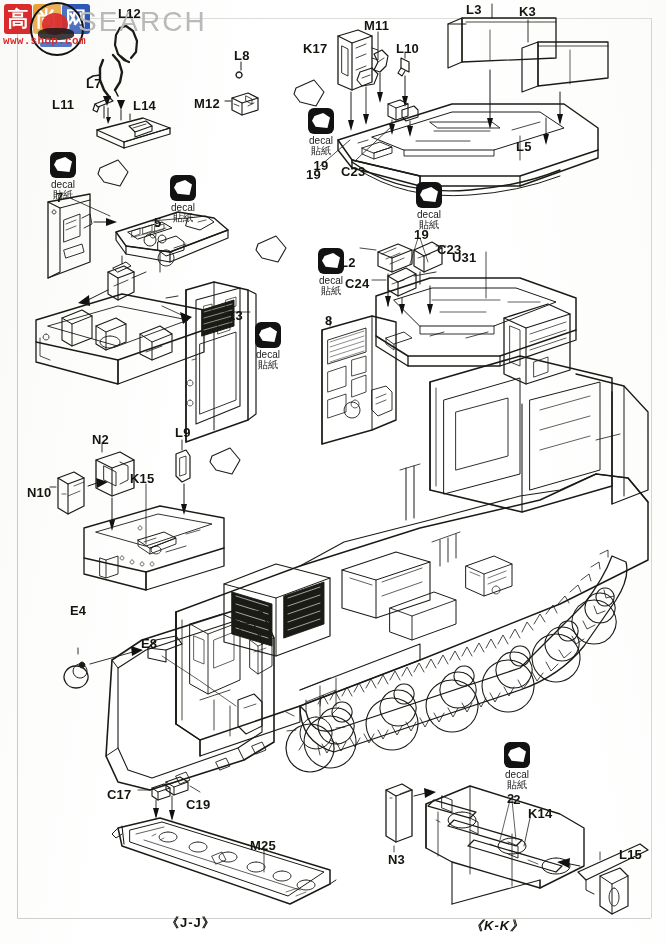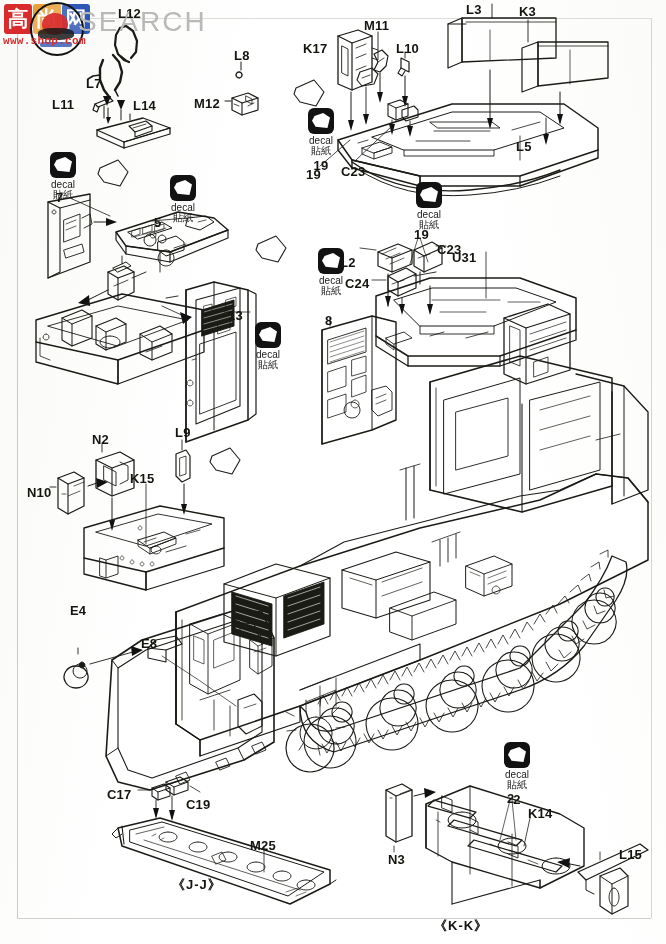--- a/index.html
+++ b/index.html
@@ -806,17 +806,17 @@
       </div>
       <div class="decal" style="left: 492px; top: 742px;">
         <div class="chip"></div>
         <div class="t1">decal</div>
         <div class="t2">貼紙</div>
         <div class="lbl" style="position: relative; margin-top: 1px;">2</div>
       </div>
     </div>
 
   <div id="captions">
-      <div class="caption" style="left: 166px; top: 876px; margin-left: 6px;">《J-J》</div>
-      <div class="caption" style="left: 434px; top: 917px;">《K-K》</div>
+      <div class="caption" style="left: 166px; top: 914px;">《J-J》</div>
+      <div class="caption" style="left: 470px; top: 917px; font-style: italic;">《K-K》</div>
     </div>
 
 </div>
 
 </body></html>

